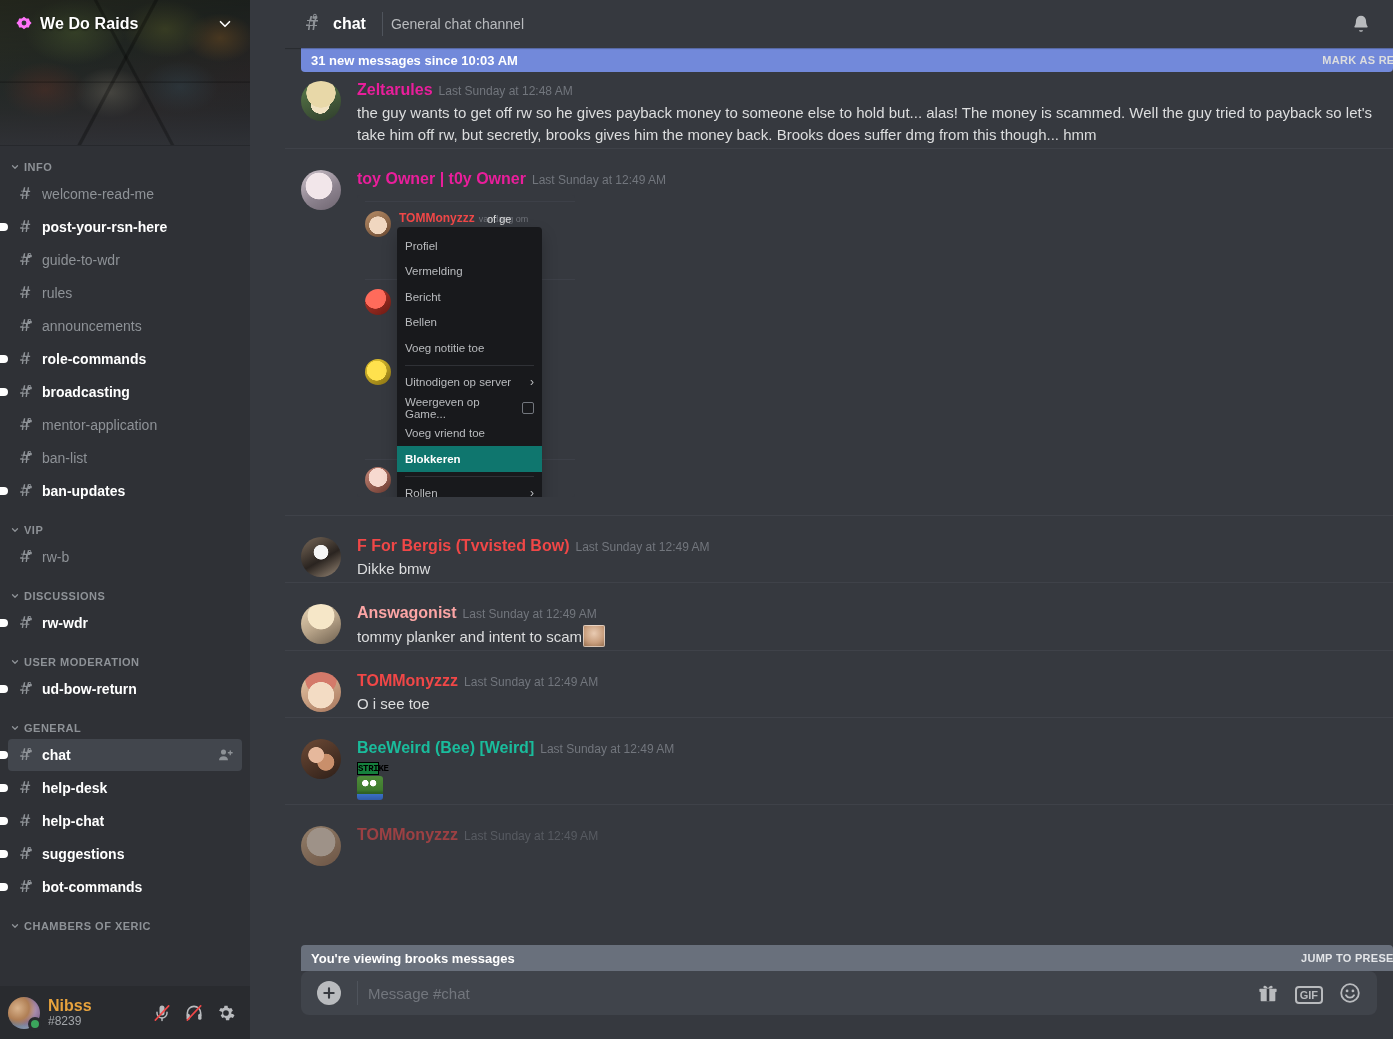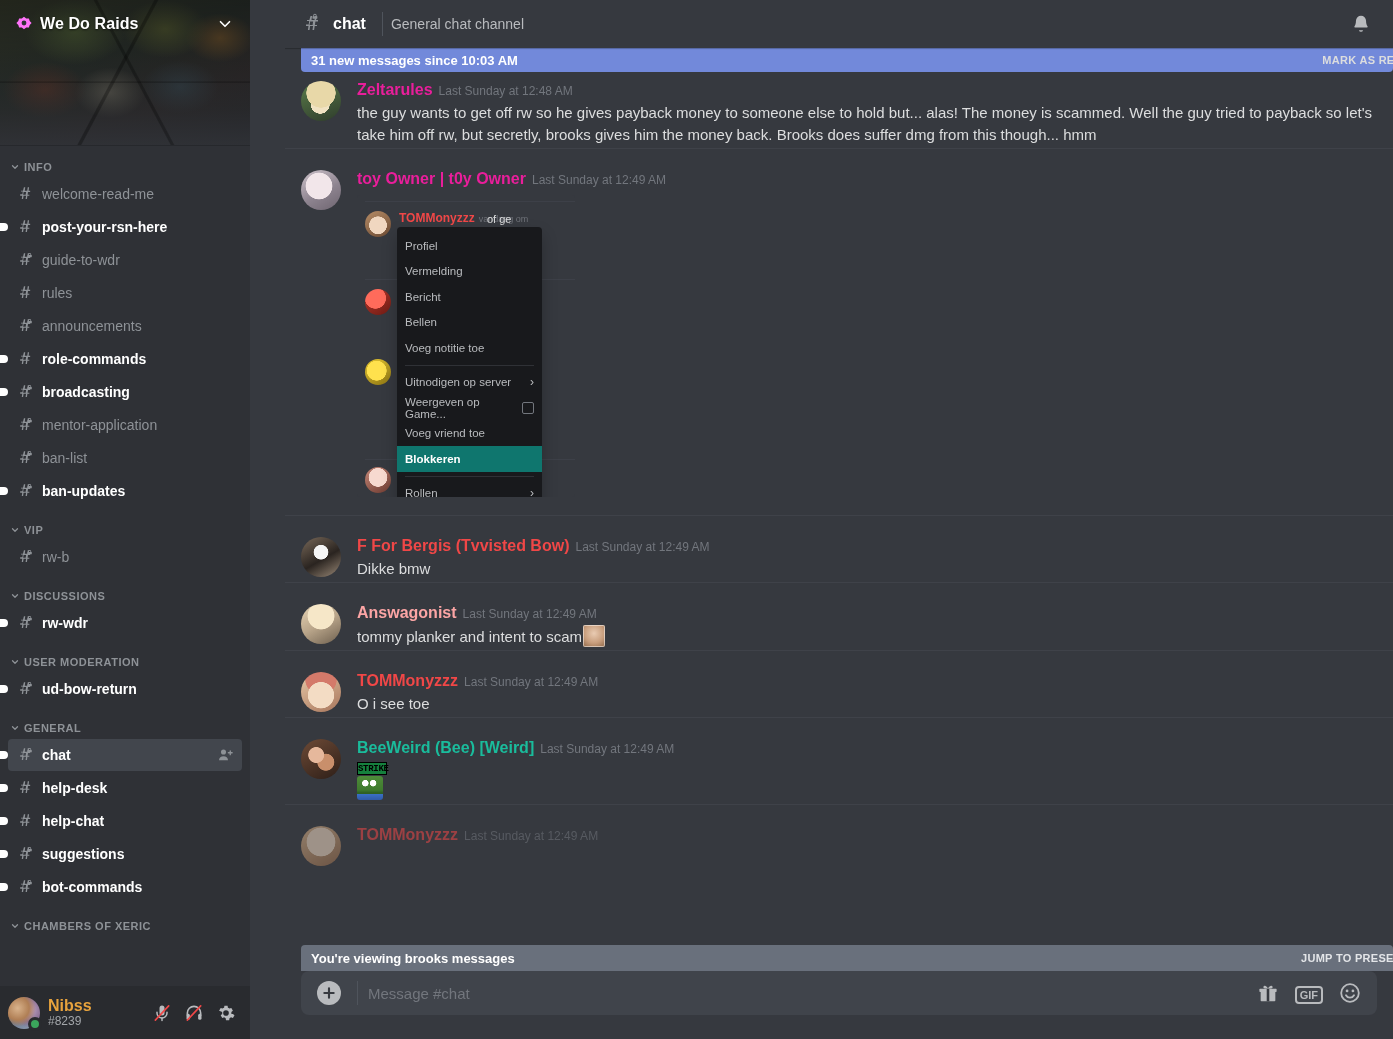--- a/index.html
+++ b/index.html
@@ -162,21 +162,21 @@
     display: inline-block; width: 22px; height: 22px;
     vertical-align: -5px; margin: 0 1px; border-radius: 2px;
   }
   .emoji-face {
     background:
       radial-gradient(circle at 50% 38%, #e9cbb2 0%, #c89e7d 55%, #8d6647 100%);
     box-shadow: inset 0 0 0 1px rgba(255,255,255,.5);
   }
   .emoji-big { display: block; width: 28px; height: 40px; margin-top: 2px; position: relative; }
   .strike-tag {
-    display: block; width: 30px; height: 13px;
+    display: block; width: 22px; height: 13px;
     background: #15803d; color: #000; font-size: 9px; font-weight: 700;
     font-family: "Liberation Mono", monospace;
     text-align: center; line-height: 13px; letter-spacing: -.3px;
     border: 1px solid #000;
   }
   .pepe {
     display: block; width: 26px; height: 24px; margin-top: 1px;
     background:
       radial-gradient(circle at 32% 30%, #fff 0 3px, transparent 3.5px),
       radial-gradient(circle at 62% 30%, #fff 0 3px, transparent 3.5px),

